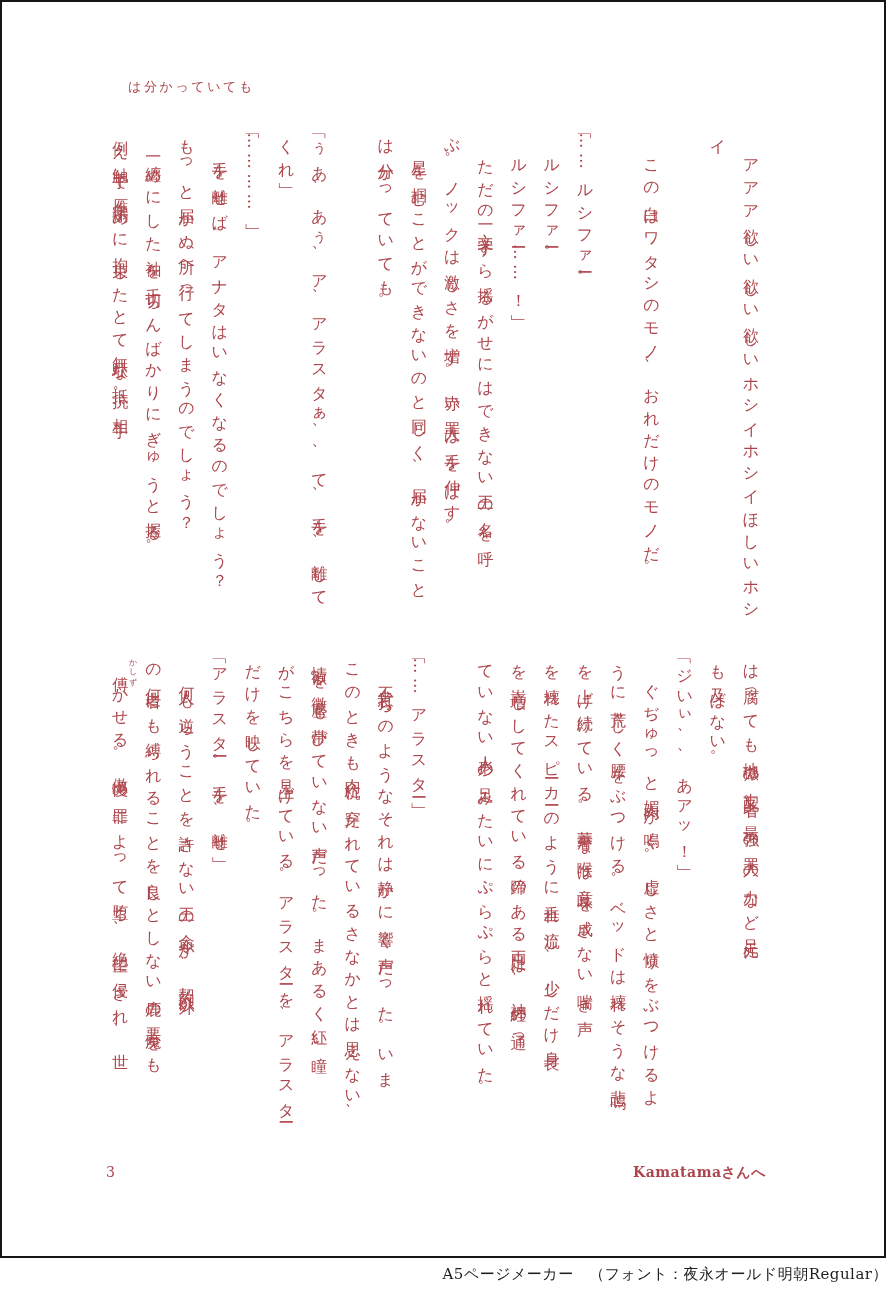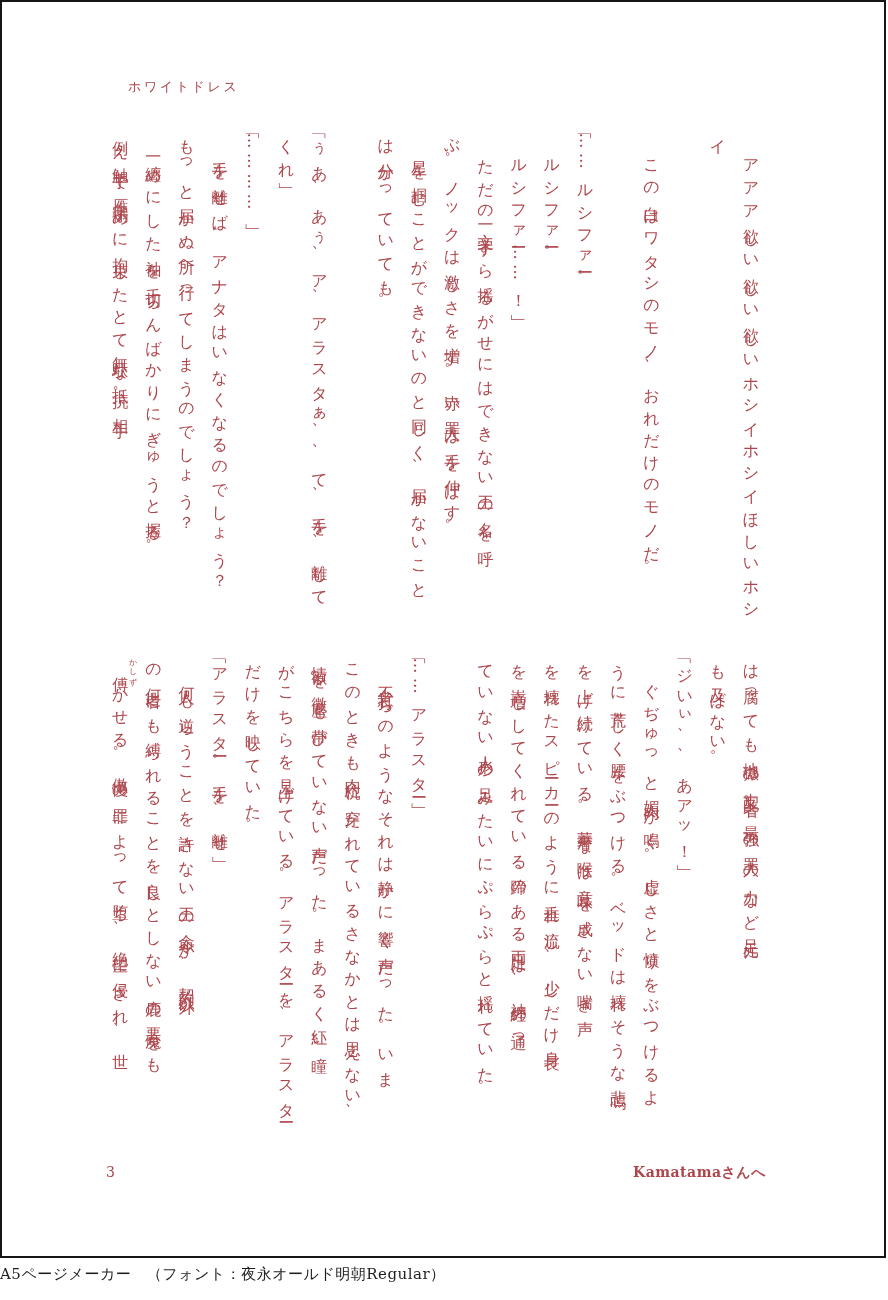--- a/index.html
+++ b/index.html
@@ -38,29 +38,29 @@
   .page-number{
     position:absolute;left:104px;top:1162px;
     font-size:14px;color:var(--red);
   }
   .dedication{
     position:absolute;right:118px;top:1162px;
     font-size:14px;color:var(--red);letter-spacing:0.5px;font-weight:bold;
   }
   .caption{
     position:absolute;left:0;top:1265px;width:888px;
-    text-align:left;font-size:15px;color:var(--caption);
+    text-align:right;font-size:15px;color:var(--caption);
     letter-spacing:0.5px;
   }
 </style>
 </head>
 <body>
 
 <div class="sheet">
-  <div class="header-title">ホワイトドレス</div>
+  <div class="header-title">は分かっていても</div>
 
   <div class="vblock vblock-upper">
       <p>　アアア欲しい欲しい欲しいホシイホシイほしいホシ</p>
       <p>イ</p>
       <p>　</p>
       <p>　この白はワタシのモノ、おれだけのモノだ。</p>
       <p>　</p>
       <p>「……ルシファー。</p>
       <p>　ルシファー。</p>
       <p>　ルシファー……！」</p>

